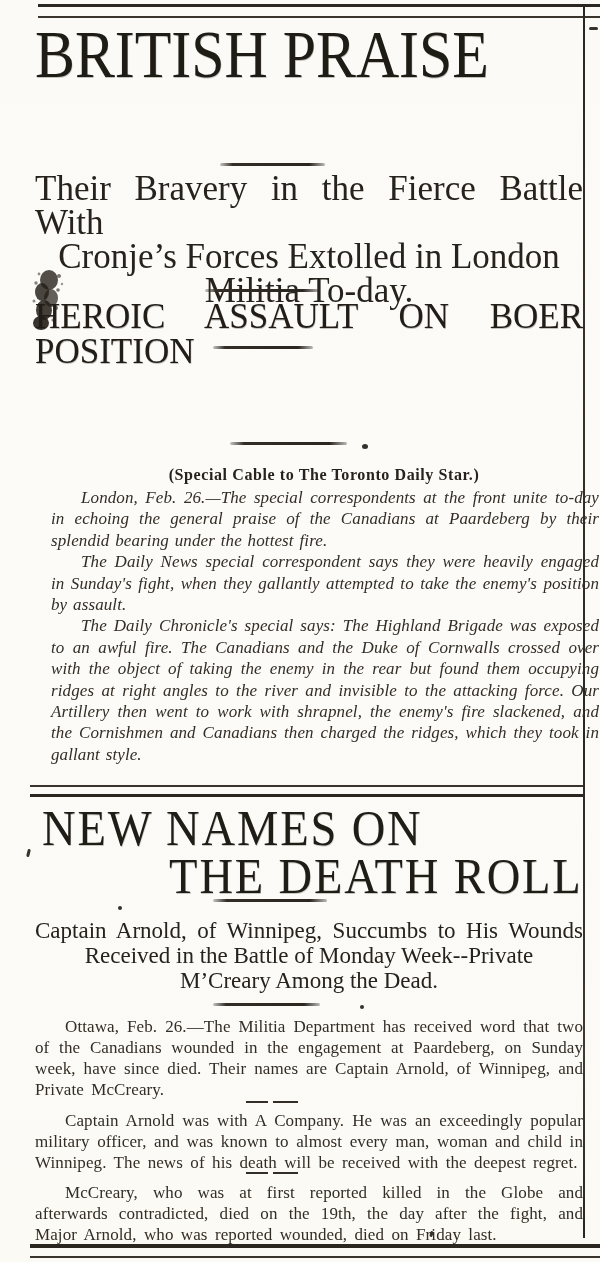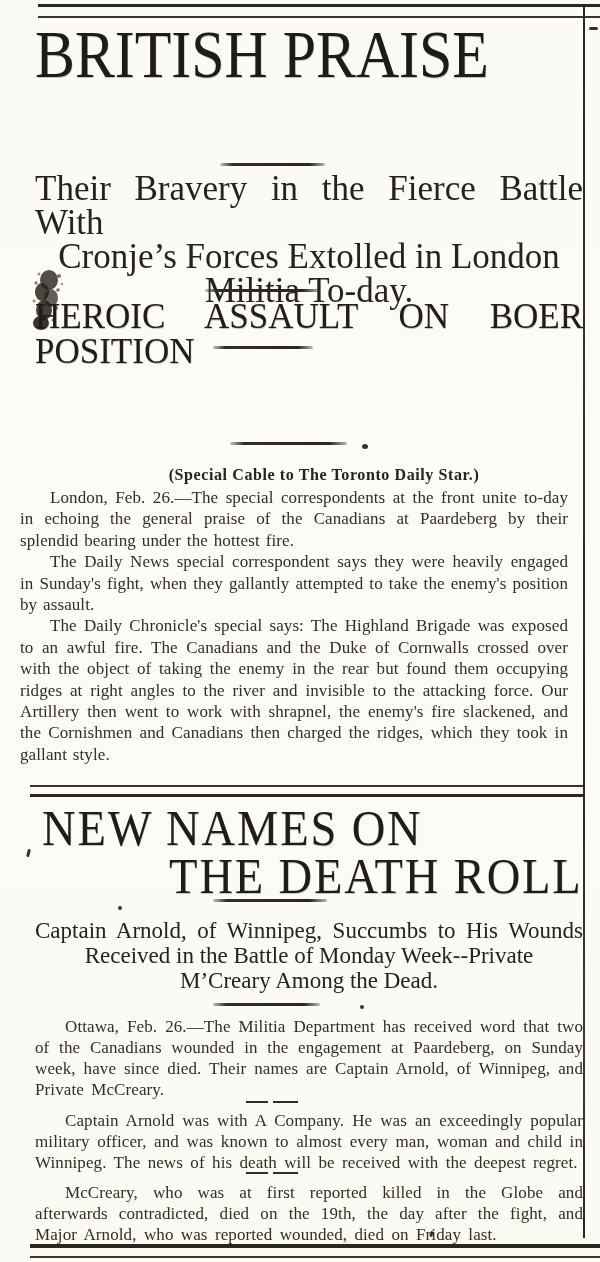--- a/index.html
+++ b/index.html
@@ -38,21 +38,21 @@
   .deck-sm{font-size:23px;line-height:26px;}
   .deck-sm2{font-size:23px;line-height:25px;}
   .jl{text-align:justify;text-align-last:justify;}
   .cl{text-align:center;}
   .crosshead{position:absolute;left:35px;width:548px;font-size:35px;line-height:1;
     color:#221d17;text-align:justify;text-align-last:justify;
     text-shadow:.5px .5px 0 rgba(30,25,18,.25);}
   .credit{position:absolute;left:50px;width:548px;font-size:16px;font-weight:bold;
     letter-spacing:.6px;text-align:center;color:#27221b;}
   
-  .bodyblock{position:absolute;left:20px;width:548px;}
+  .bodyblock{position:absolute;left:51px;width:548px;font-style:italic;}
   .bodyblock p{margin:0;font-size:17px;line-height:21.4px;text-align:justify;
     text-indent:30px;word-spacing:1.5px;letter-spacing:.1px;color:#332d25;}
   .para{position:absolute;left:35px;width:548px;margin:0;font-size:17px;line-height:21px;
     text-align:justify;text-indent:30px;word-spacing:3px;letter-spacing:.1px;color:#332d25;}
   
   .inkblot{position:absolute;left:28px;top:268px;}
   .speck{position:absolute;background:#36312a;border-radius:50%;}
 </style>
 </head>
 <body>

